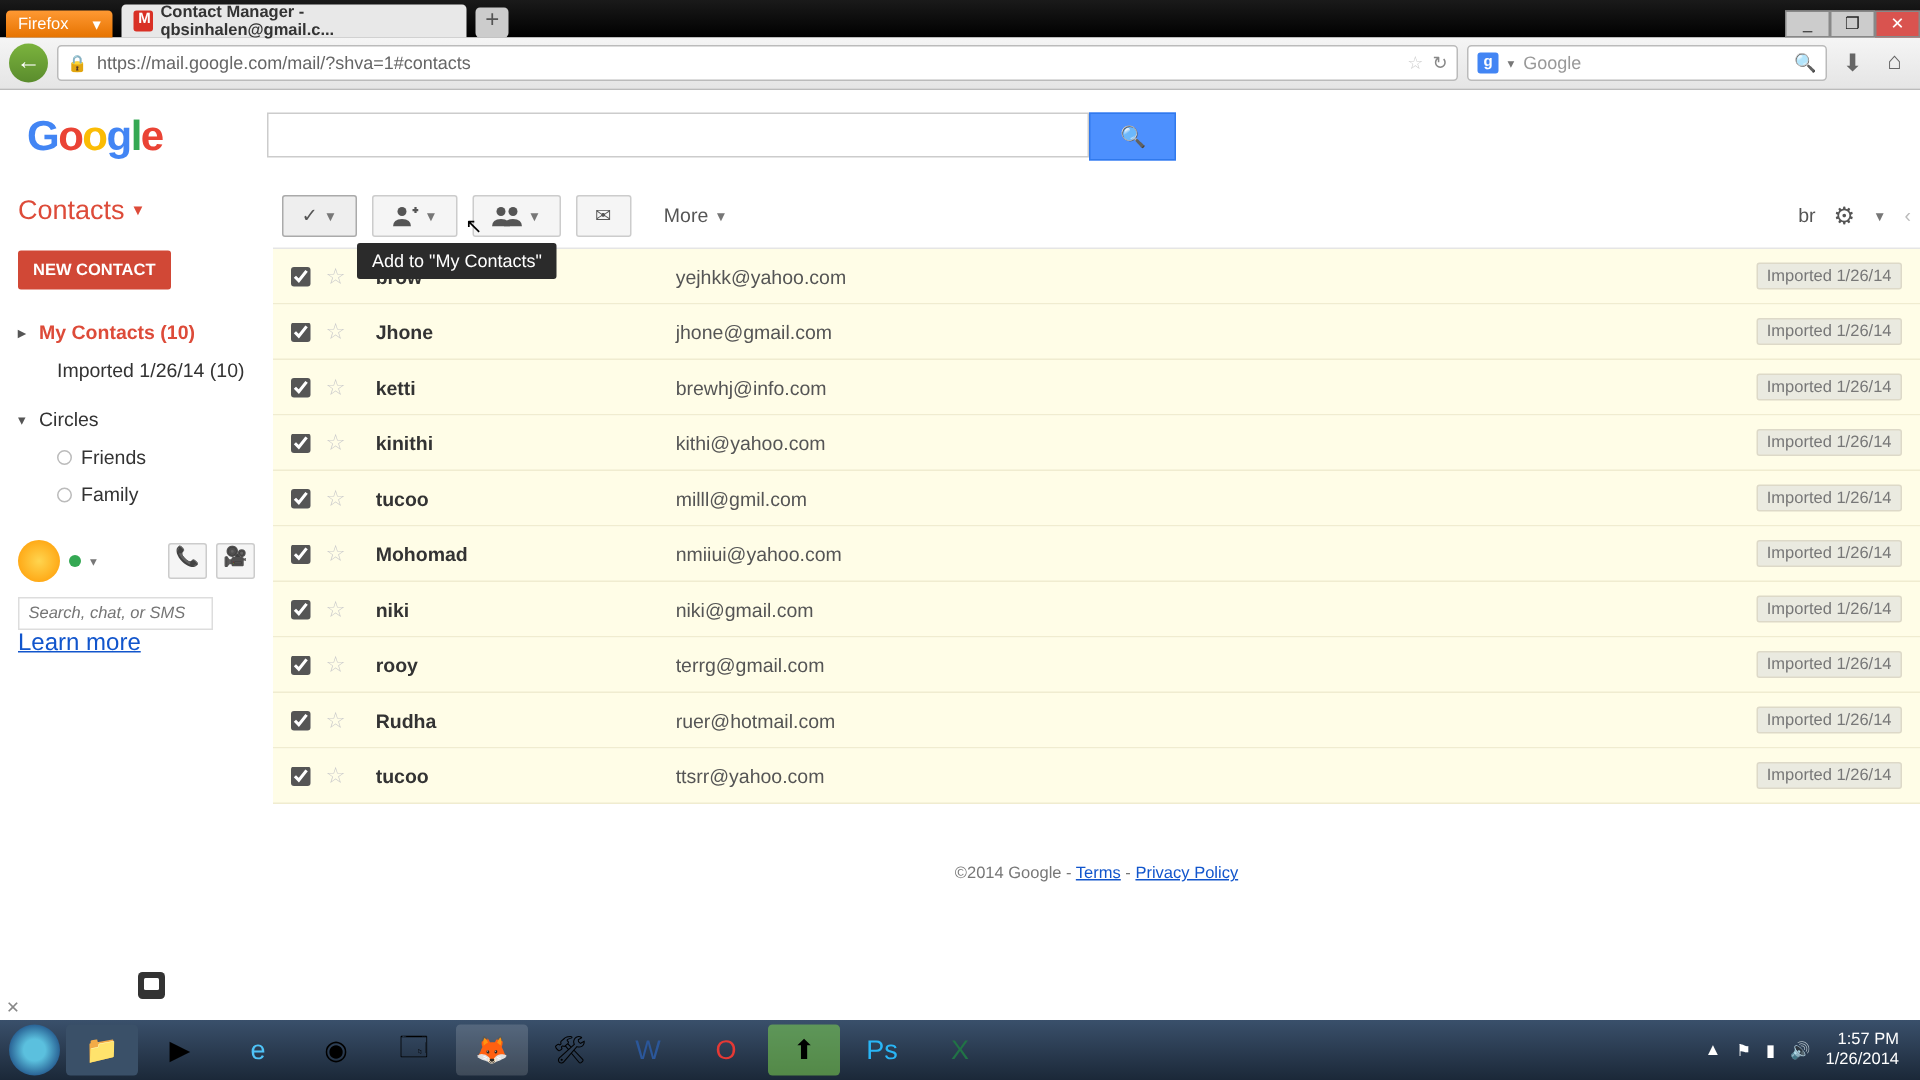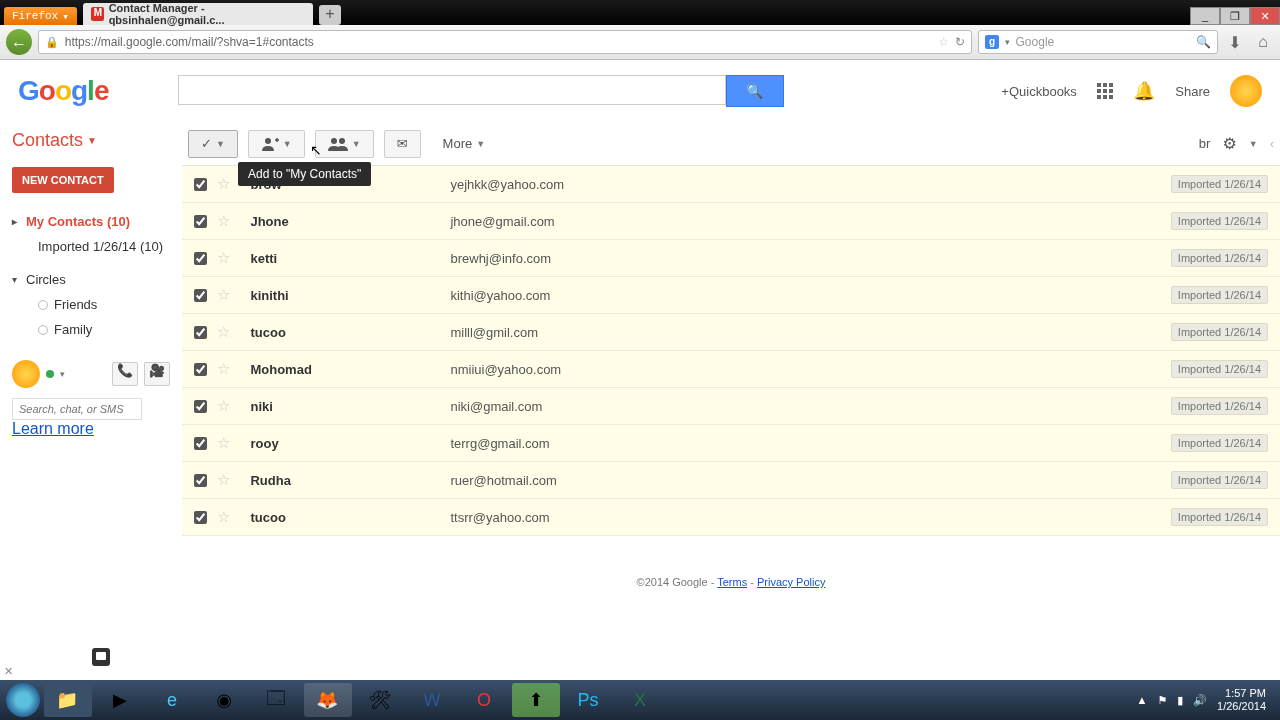--- a/index.html
+++ b/index.html
@@ -1,20 +1,20 @@
 <!DOCTYPE html>
 <html><head>
 <meta charset="utf-8">
 <style>
 * { margin: 0; padding: 0; box-sizing: border-box; }
 body { font-family: Arial, sans-serif; font-size: 13px; width: 1280px; height: 720px; overflow: hidden; background: #fff; position: relative; }
 
 
 .ff-titlebar { height: 25px; background: linear-gradient(#1a1a1a,#000); display: flex; align-items: flex-end; }
-.ff-menu { background: linear-gradient(#ff9933,#e67300); color:#fff; height:18px; padding:2px 8px; font-size:11px; border-radius:3px 3px 0 0; margin-left:4px; display:flex; align-items:center; gap:4px;font-family:Liberation Mono, monospace;}
+.ff-menu { background: linear-gradient(#ff9933,#e67300); color:#fff; height:18px; padding:2px 8px; font-size:11px; border-radius:3px 3px 0 0; margin-left:4px; display:flex; align-items:center; gap:16px;}
 .ff-tab { background:#e8e8e8; height:22px; padding:3px 8px; font-size:11px; border-radius:3px 3px 0 0; margin-left:6px; display:flex; align-items:center; gap:5px; color:#333; max-width:230px;font-weight:bold;}
 .ff-tab-icon { width:14px; height:14px; background:linear-gradient(#d93025,#d93025); border-radius:2px; position:relative;}
 .ff-tab-icon::after{content:"M"; color:#fff; font-size:10px; font-weight:bold; position:absolute; left:3px; top:0;}
 .ff-newtab { width:22px; height:20px; background:#ccc; margin-left:6px; border-radius:3px; color:#555; text-align:center; font-size:16px; line-height:18px;}
 .ff-winbtns { margin-left:auto; display:flex; }
 .ff-winbtn { width:30px; height:18px; background:#ccc; border:1px solid #888; text-align:center; font-size:11px; line-height:16px; color:#222;}
 .ff-winbtn.close{ background:#d9534f; color:#fff;}
 .ff-navbar { height:35px; background:linear-gradient(#f5f5f5,#e5e5e5); border-bottom:1px solid #bbb; display:flex; align-items:center; padding:0 6px; gap:6px;}
 .ff-back{ width:26px; height:26px; border-radius:50%; background:linear-gradient(#7bb33d,#5a8c2d); color:#fff; display:flex; align-items:center; justify-content:center; font-size:16px;}
 .urlbar { flex:1; height:24px; background:#fff; border:1px solid #bbb; border-radius:3px; display:flex; align-items:center; padding:0 6px; gap:6px; font-size:12px; color:#666;}
@@ -125,37 +125,20 @@
   </div>
   <div class="ff-tool">⬇</div>
   <div class="ff-tool">⌂</div>
 </div>
 
 <div class="gbar">
   <div class="logo"><span>G</span><span>o</span><span>o</span><span>g</span><span>l</span><span>e</span></div>
   <div class="gsearch">
     <input type="text" style="">
     <button>🔍</button>
-  </div>
-  <div class="gbar-right">
-    <span>+Quickbooks</span>
-    <span class="apps-icon">
-        <i></i>
-        <i></i>
-        <i></i>
-        <i></i>
-        <i></i>
-        <i></i>
-        <i></i>
-        <i></i>
-        <i></i>
-      </span>
-    <span class="bell">🔔</span>
-    <span>Share</span>
-    <span class="avatar"></span>
   </div>
 </div>
 
 <div class="layout">
 
   <div class="sidebar">
     <div class="contacts-hdr">
         <span>Contacts</span>
         <span style="font-size:10px">▼</span>
       </div>

